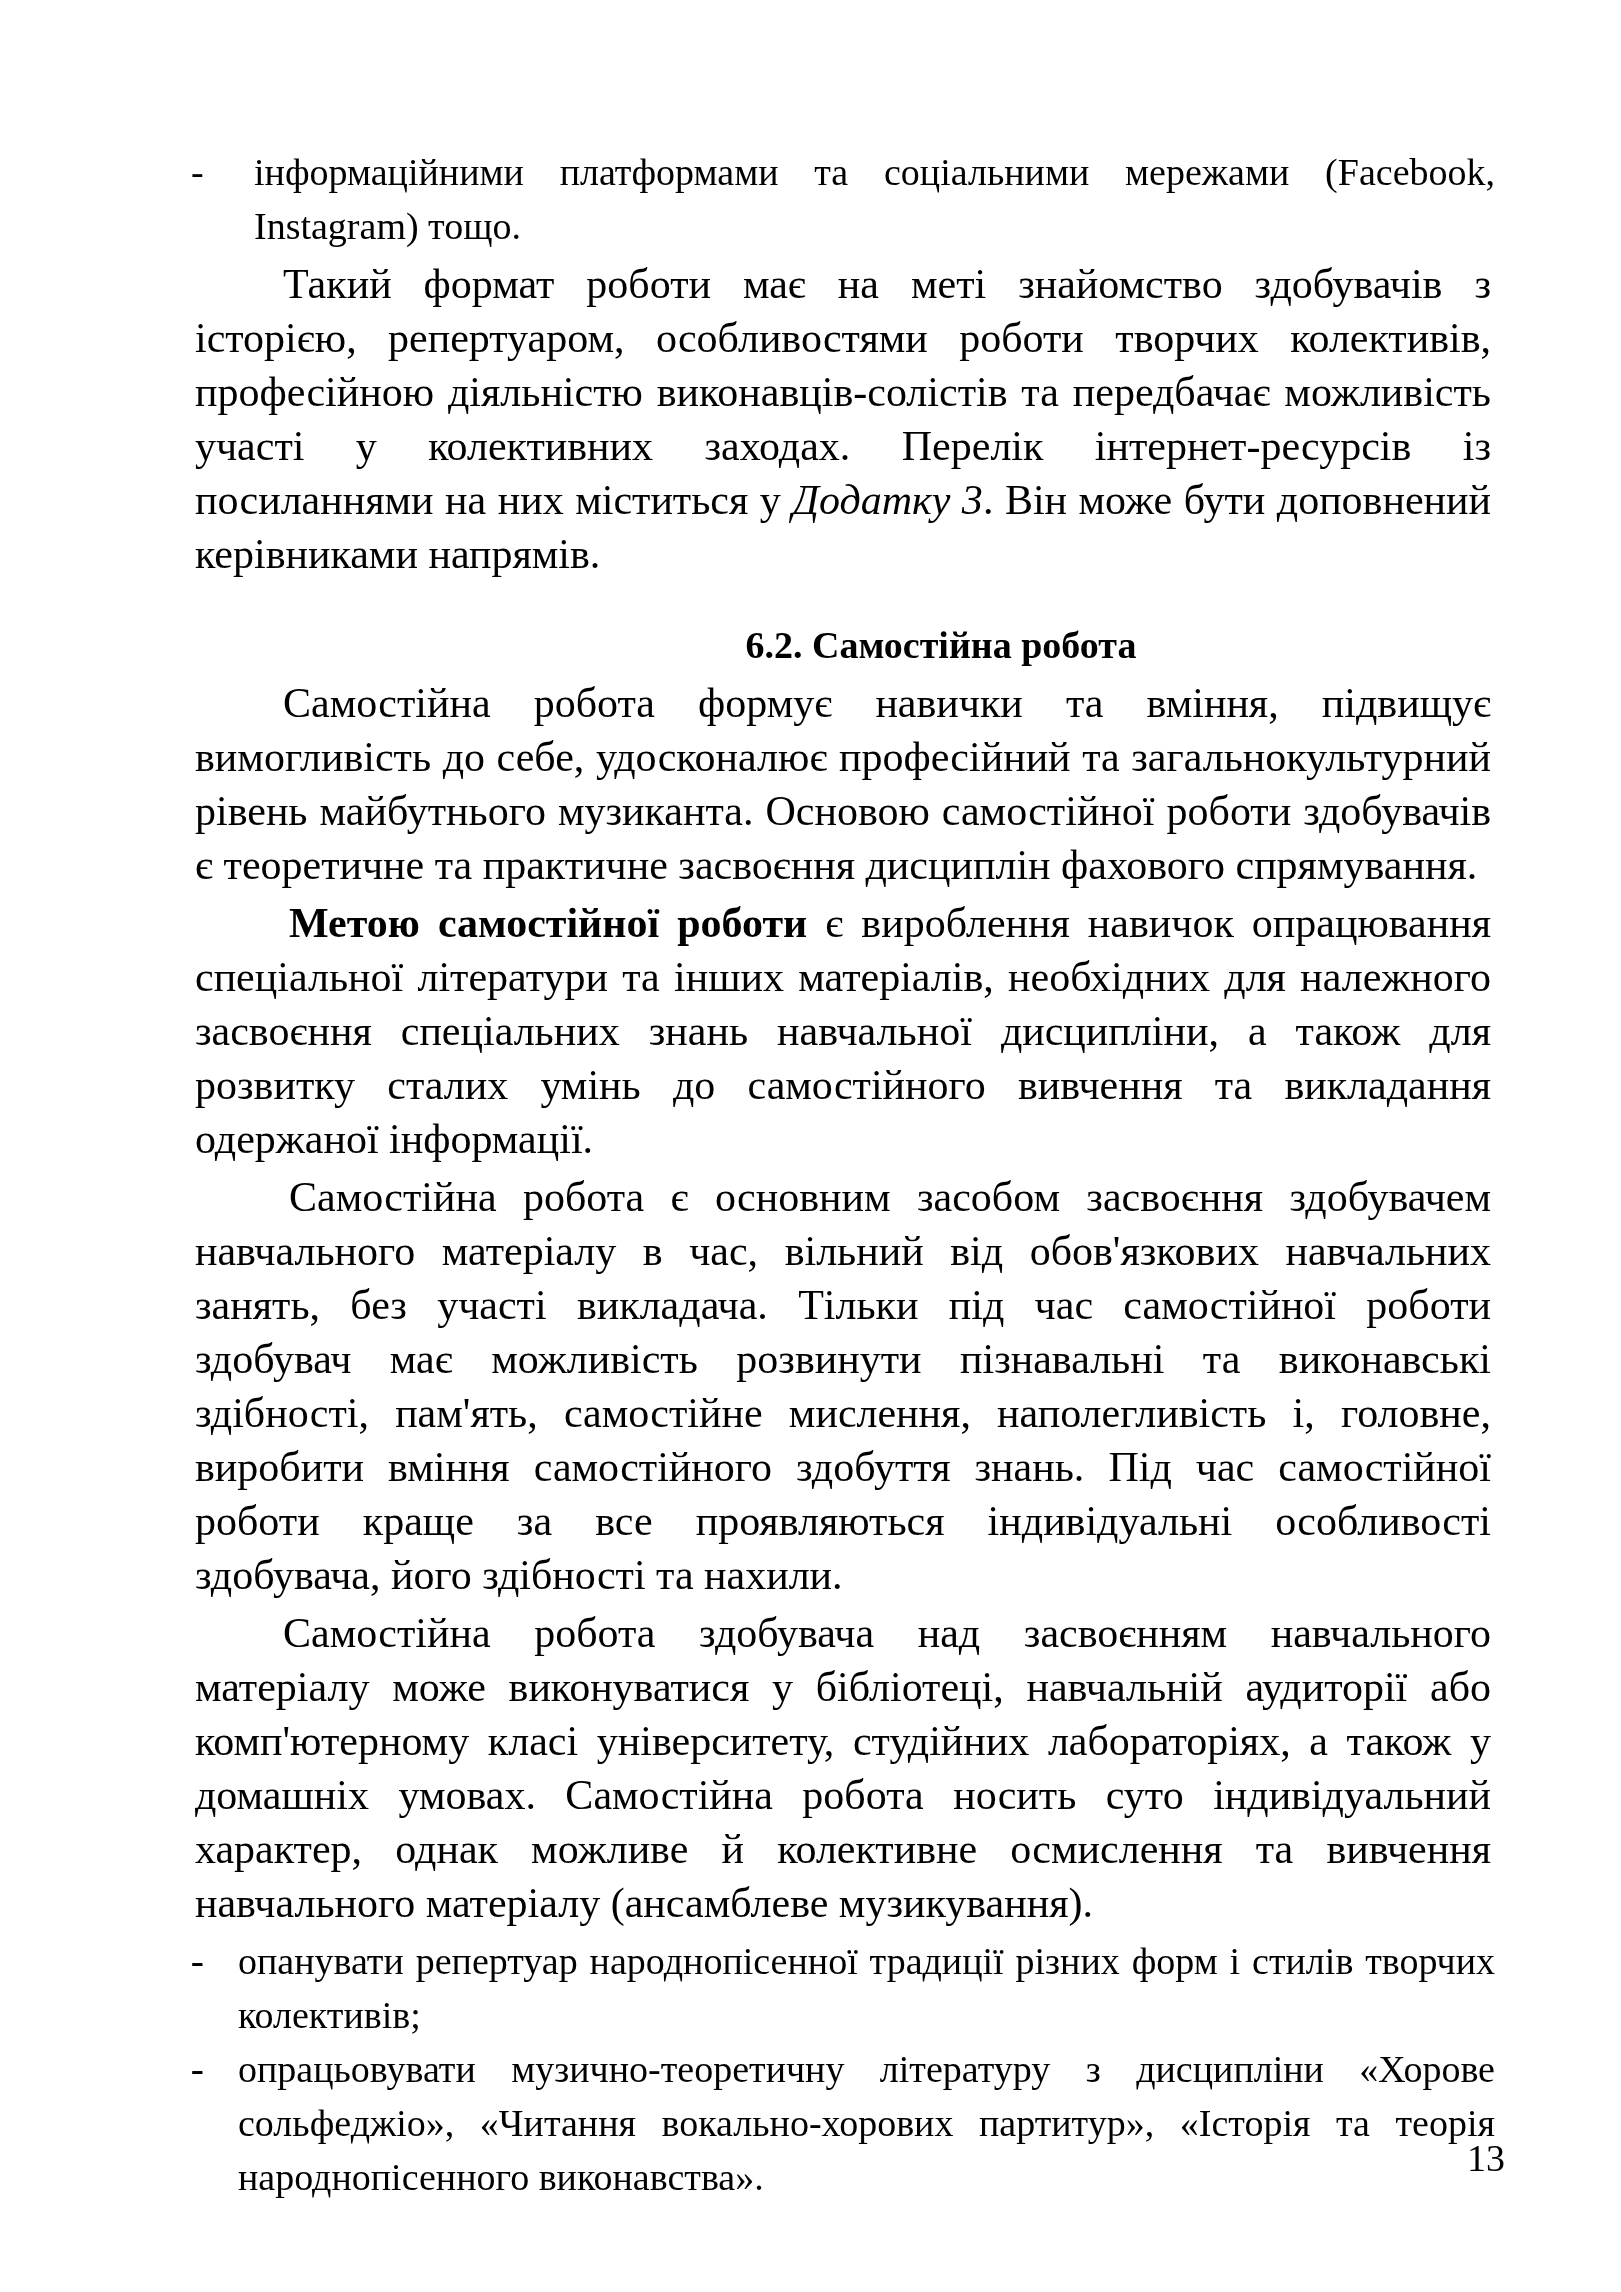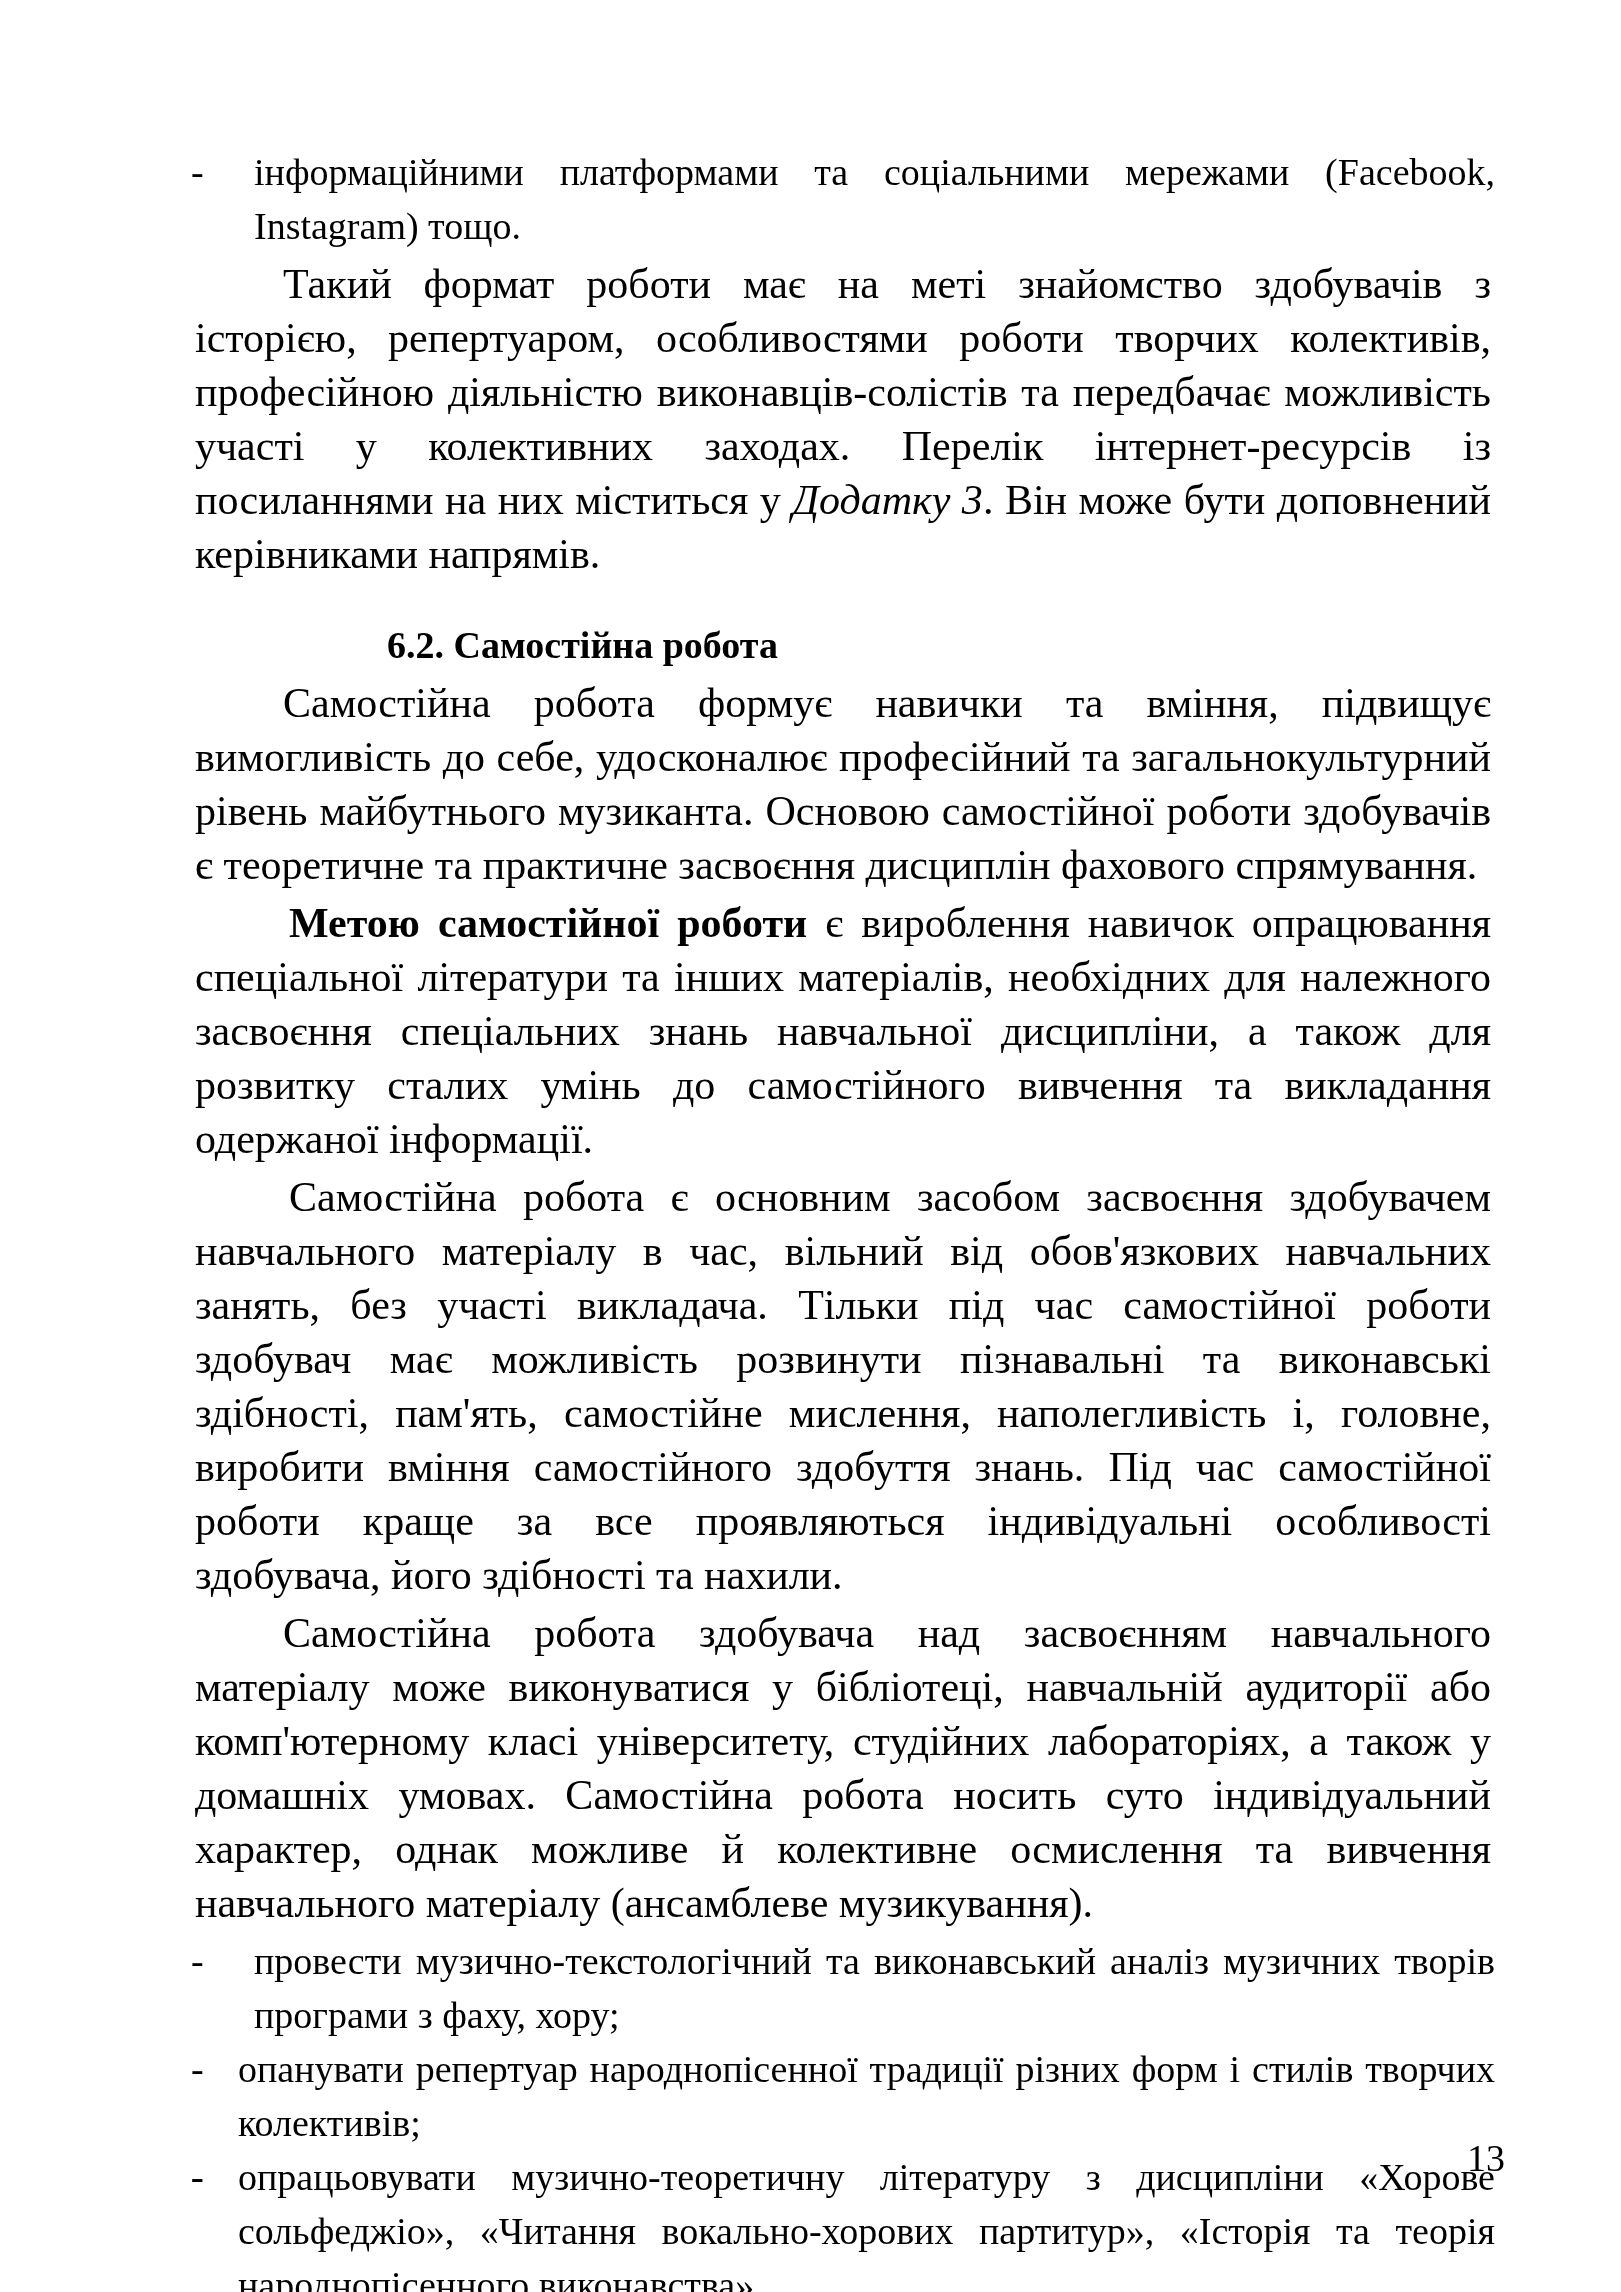--- a/index.html
+++ b/index.html
@@ -79,21 +79,21 @@
   .h-sub {
     font-size: 38px;
     line-height: 54px;
     font-weight: bold;
     margin: 0;
     text-align: center;
     text-indent: 0;
   }
 
   .h-sub.left-offset {
-    text-align: left;
+    text-align: center;
     padding-left: 196px;
   }
   .spacer-md { height: 33px; }
   .spacer-lg { height: 51px; }
 
   .bold { font-weight: bold; }
   .italic { font-style: italic; }
 
   
   .page-number {
@@ -129,21 +129,21 @@
     <p class="para indent-small"><span class="bold">Метою  самостійної  роботи</span><span> є вироблення навичок опрацювання спеціальної літератури та інших матеріалів, необхідних для належного засвоєння спеціальних знань навчальної дисципліни, а також для розвитку сталих умінь до самостійного вивчення та викладання одержаної інформації.</span></p>
 
     <p class="para indent-small">Самостійна робота є основним засобом засвоєння здобувачем навчального матеріалу в час, вільний від обов'язкових навчальних занять, без участі викладача. Тільки під час самостійної роботи здобувач має можливість розвинути пізнавальні та виконавські здібності, пам'ять, самостійне мислення, наполегливість і, головне, виробити вміння самостійного здобуття знань. Під час самостійної роботи краще за все проявляються індивідуальні особливості здобувача, його здібності та нахили.</p>
 
     <p class="para">Самостійна робота здобувача над засвоєнням навчального матеріалу може виконуватися у бібліотеці, навчальній аудиторії або комп'ютерному класі університету, студійних лабораторіях, а також у домашніх умовах. Самостійна робота носить суто індивідуальний характер, однак можливе й колективне осмислення та вивчення навчального матеріалу (ансамблеве музикування).</p>
 
 
     <div class="dash-list">
 
       <p class="dash-item">
-        <span class="dash-mark">-</span><span>провести музично-текстологічний та виконавський аналіз музичних творів програми з фаху, хору;</span>
+        <span class="dash-mark">-</span>
       </p>
 
       <p class="dash-item tight">
         <span class="dash-mark">-</span><span>опанувати репертуар народнопісенної традиції різних форм і стилів творчих колективів;</span>
       </p>
 
       <p class="dash-item tight">
         <span class="dash-mark">-</span>
       </p>
 

